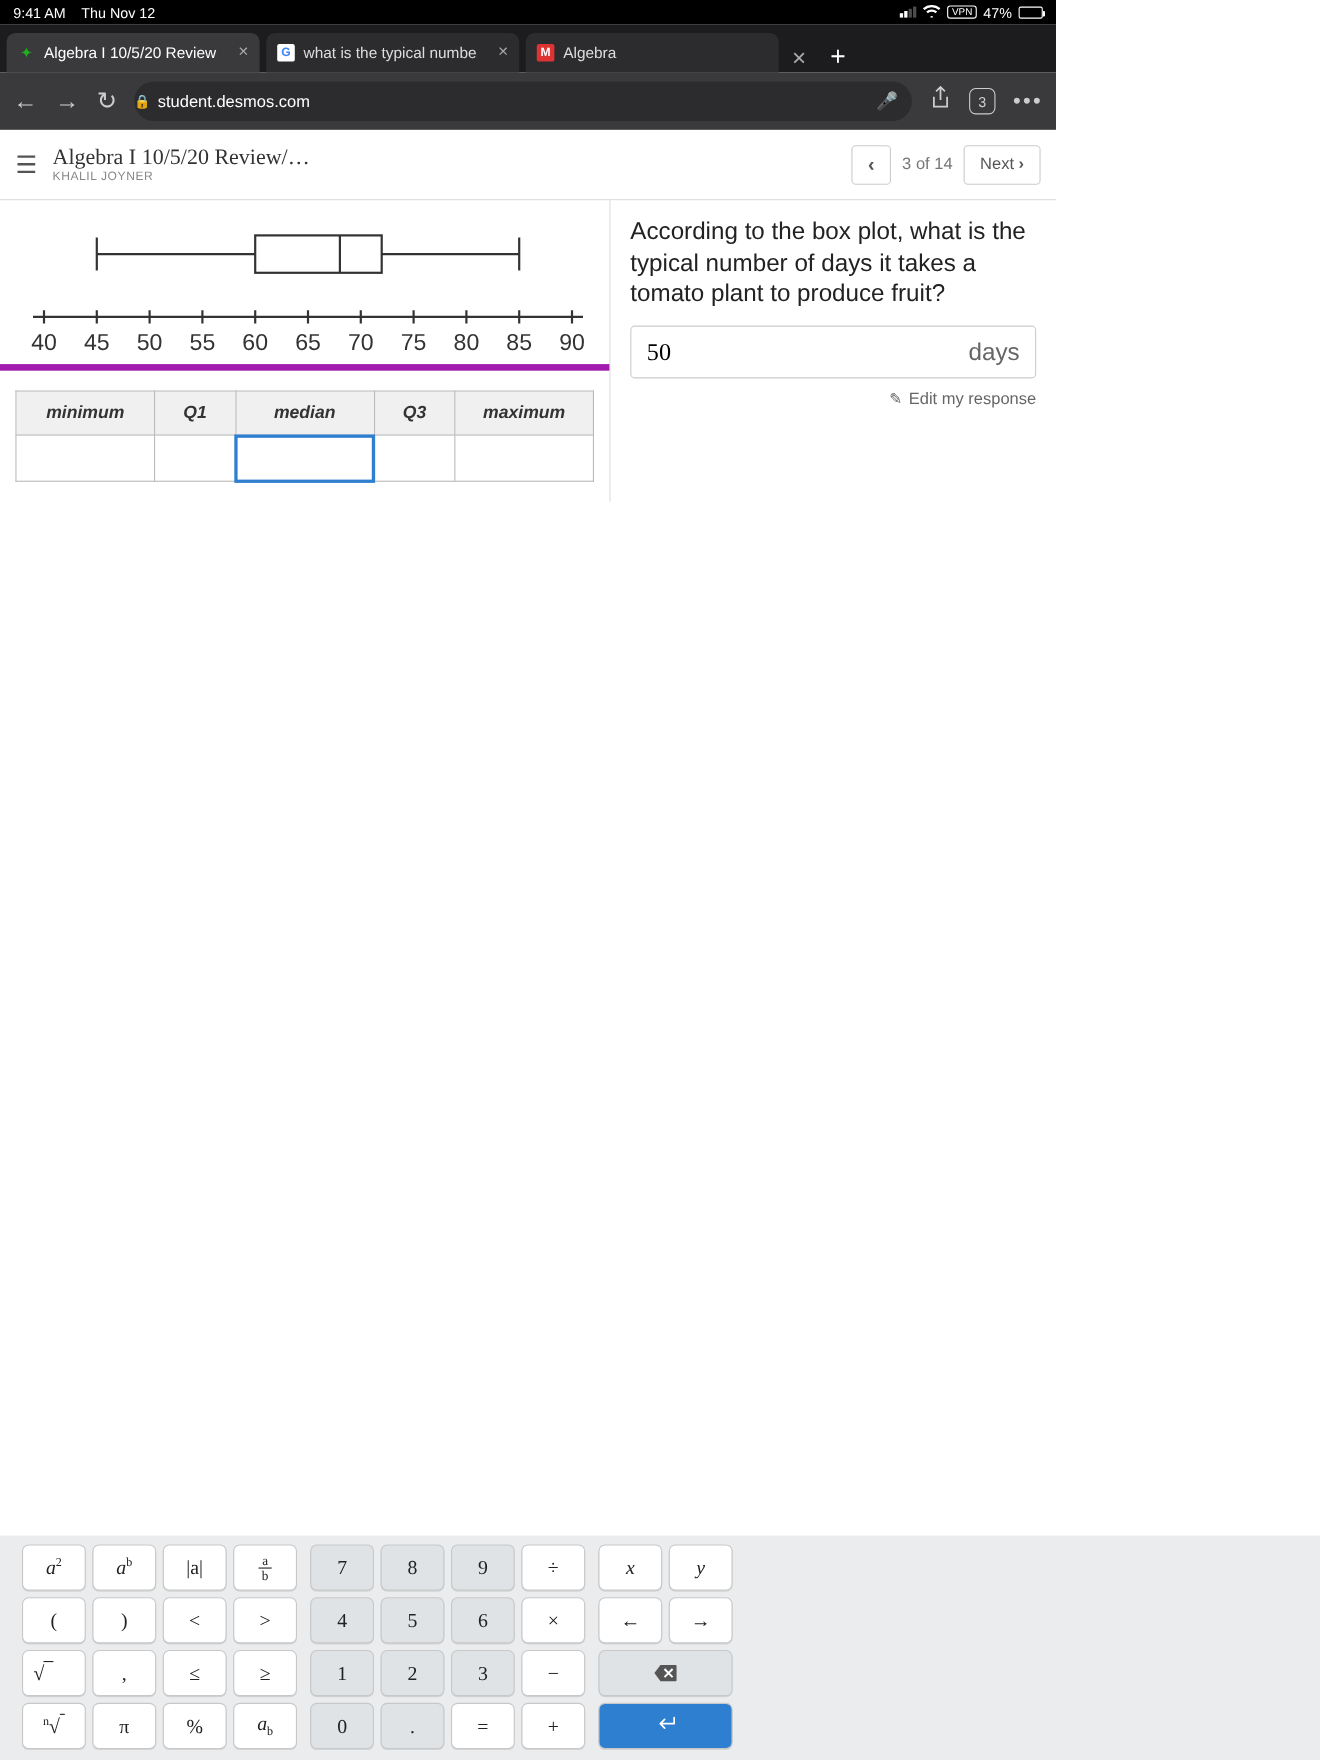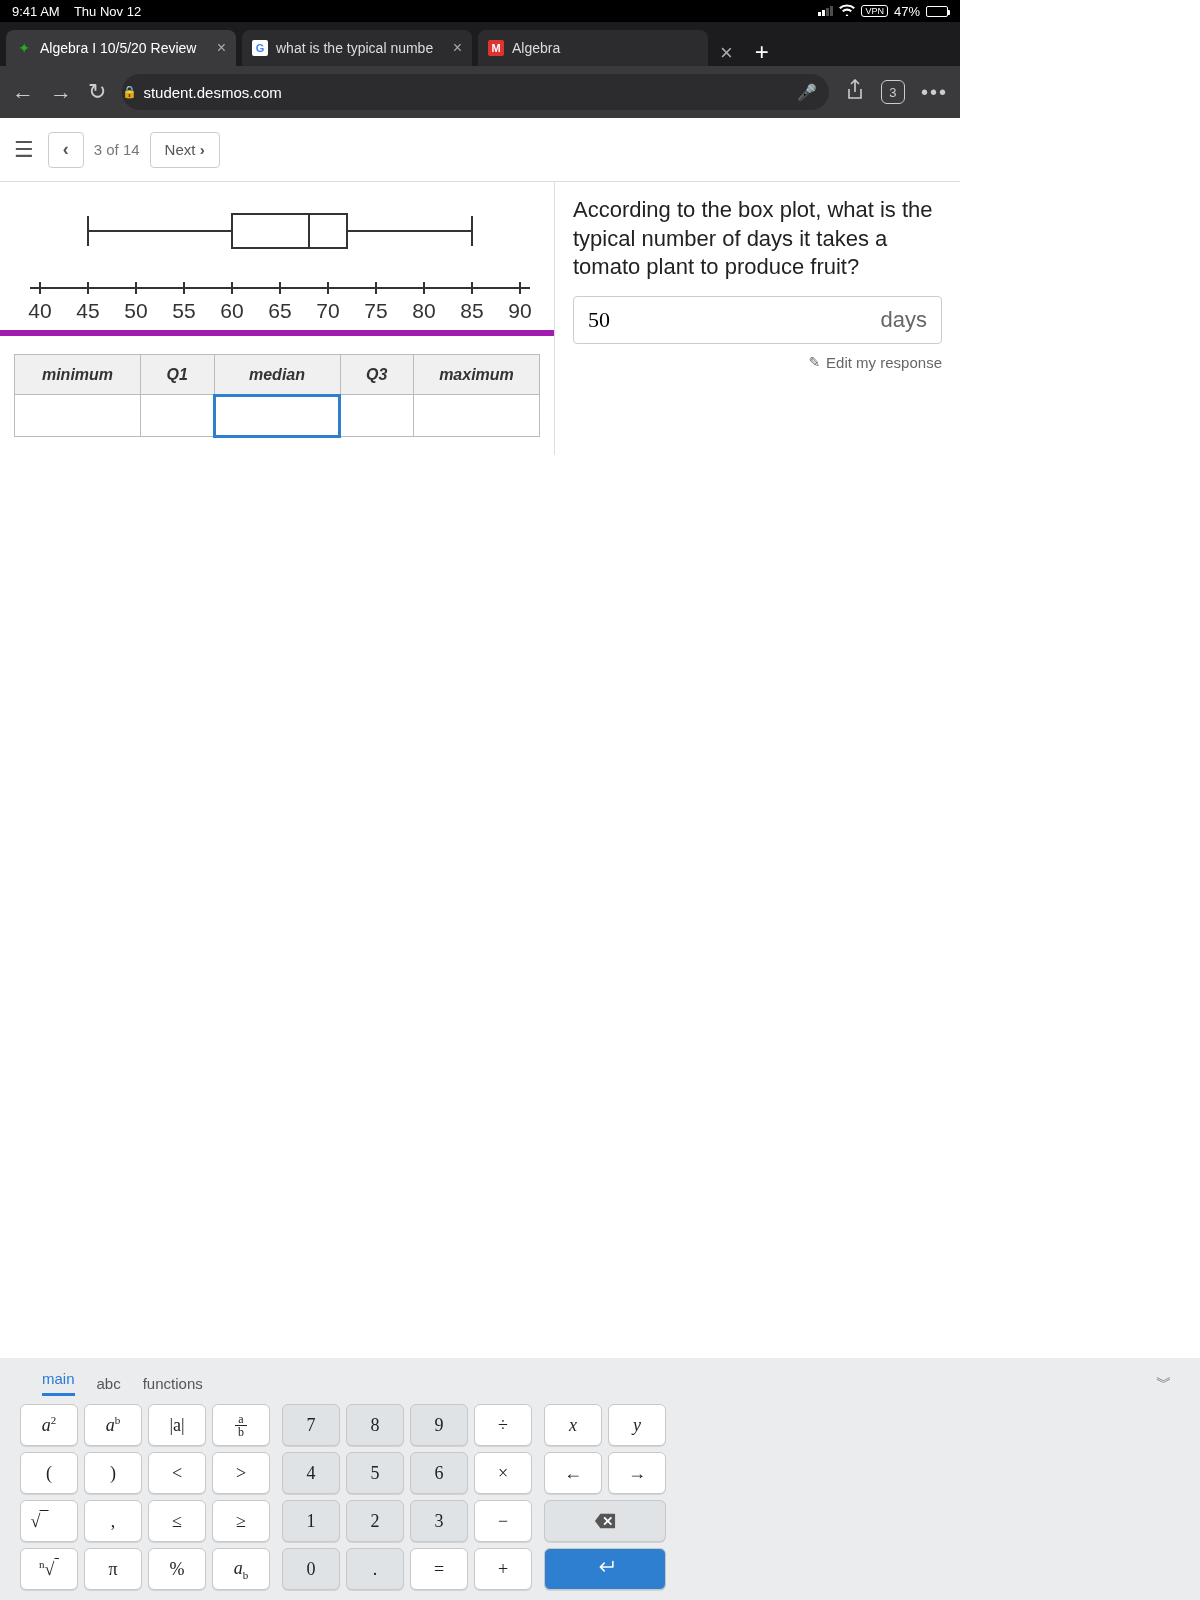--- a/index.html
+++ b/index.html
@@ -151,20 +151,24 @@
     <svg width="20" height="22" viewBox="0 0 20 22" fill="none" stroke="#ccc" stroke-width="1.6">
         <path d="M10 1v12M6 5l4-4 4 4M4 10v9h12v-9"></path>
       </svg>
   </span>
   <span class="tabcount">3</span>
   <span class="dots">•••</span>
 </div>
 
 <div class="pageheader">
   <span class="menu">☰</span>
+  <div class="phtext">
+    <div class="phtitle">Algebra I 10/5/20 Review/…</div>
+    <div class="phsub">KHALIL JOYNER</div>
+  </div>
   <div class="navgroup">
     <div class="sqbtn icon">‹</div>
     <span class="counter">3 of 14</span>
     <div class="sqbtn">
       <span>Next</span>&nbsp;<b>›</b>
     </div>
   </div>
 </div>
 
 <div class="content">
@@ -239,26 +243,20 @@
       <span class="answerunit">days</span>
     </div>
     <div class="editresp">
       <span class="pencil">✎</span>
       <span>Edit my response</span>
     </div>
   </div>
 </div>
 
 <div class="keyboard">
-  <div class="kbtabs">
-    <span class="active">main</span>
-    <span>abc</span>
-    <span>functions</span>
-    <span class="chevs">︾</span>
-  </div>
   <div class="keygrid">
     <div class="kcol funcs">
       <div class="key">
           <span><i>a</i><span class="sup">2</span></span>
         </div>
       <div class="key">
           <span><i>a</i><span class="sup">b</span></span>
         </div>
       <div class="key">|a|</div>
       <div class="key">

